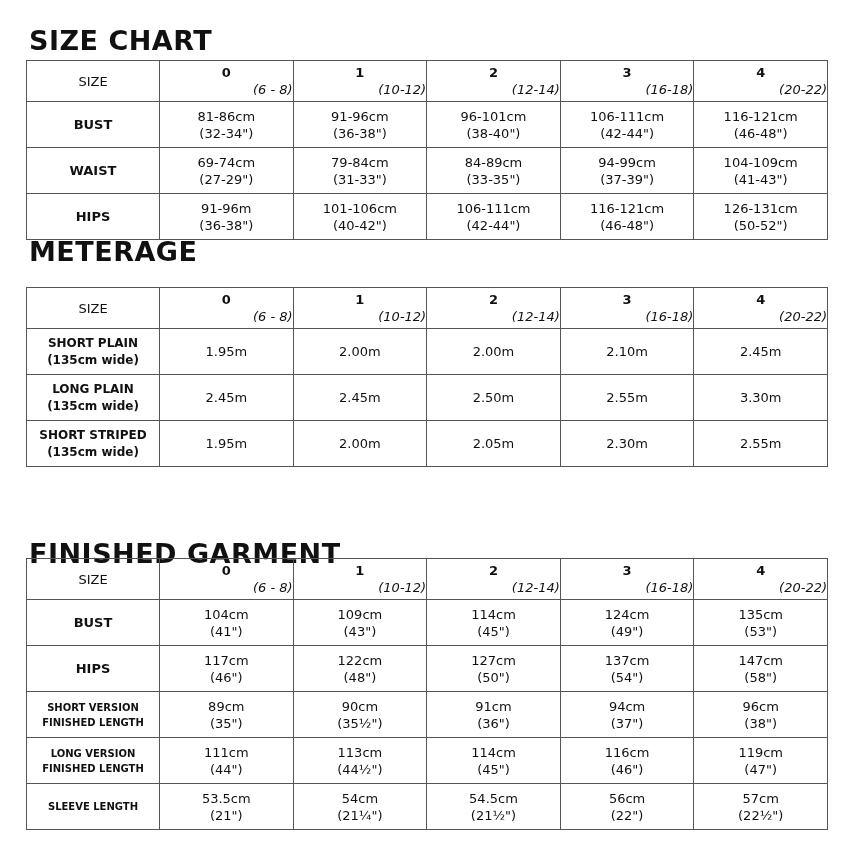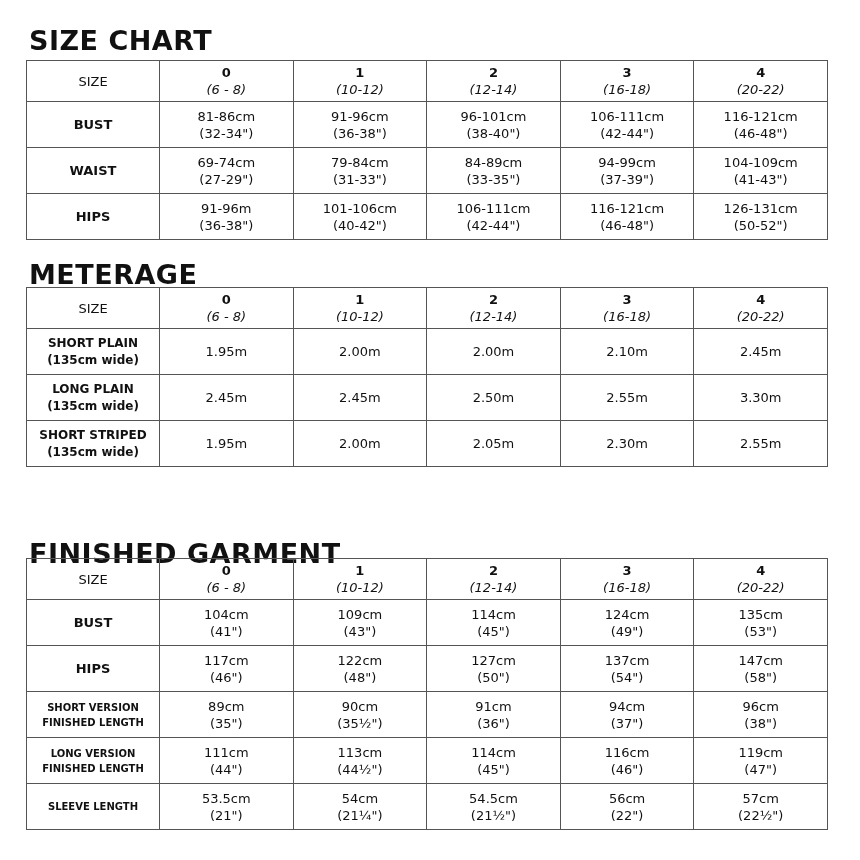--- a/index.html
+++ b/index.html
@@ -19,21 +19,21 @@
     border-collapse: collapse; table-layout: fixed;
   }
   table.chart td {
     border: 1.5px solid #555;
     text-align: center; vertical-align: middle;
     padding: 0; font-size: 13px; line-height: 17px;
   }
   table.chart col.label-col { width: 133px; }
   .hdr-label { font-size: 13.5px; font-weight: normal; }
   .hdr-num { display: block; font-weight: bold; font-size: 13px; }
-  .hdr-range { display: block; font-style: italic; font-size: 13px; }
+  .hdr-range { display: block; font-style: italic; font-size: 13px; text-align: right; }
   .row-label { font-weight: bold; font-size: 14px; }
   .row-label.small { font-size: 12px; }
   .row-label.xsmall { font-size: 10px; line-height: 15px; }
   .row-label .sub { display:block; font-size: 12px; }
   .row-label .main { display:block; }
   .val-line { display: block; }
   .hdr-row td { height: 40px; }
   .data-row td { height: 45px; }
 </style>
 </head>
@@ -138,21 +138,21 @@
           <span class="val-line">(46-48")</span>
         </td>
     <td>
           <span class="val-line">126-131cm</span>
           <span class="val-line">(50-52")</span>
         </td>
   </tr>
 </tbody>
   </table>
 
-<h1 class="section-title" style="top:260px;text-align:right;">METERAGE</h1>
+<h1 class="section-title" style="top:237px;text-align:right;">METERAGE</h1>
 <table class="chart" style="top:287px;">
   <colgroup>
       <col class="label-col">
       <col>
       <col>
       <col>
       <col>
       <col>
     </colgroup>
   <tbody>

